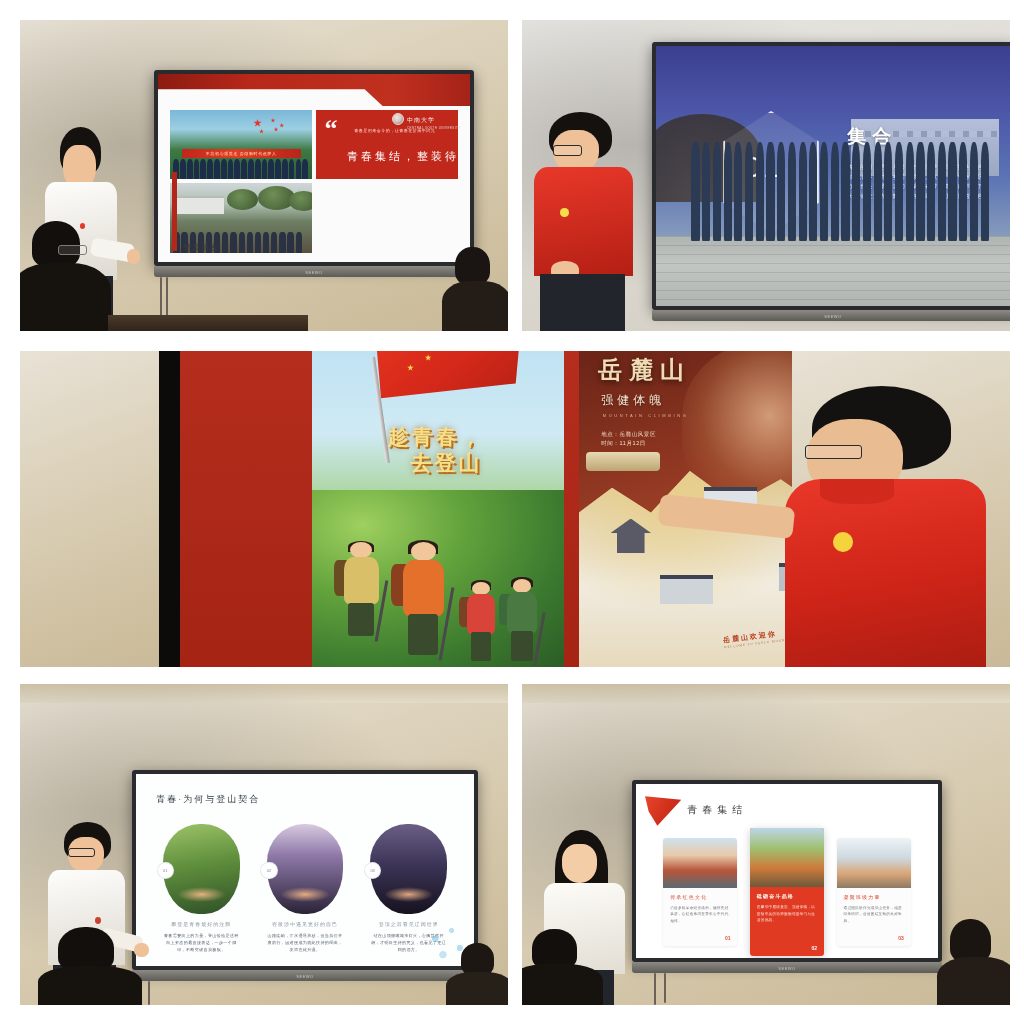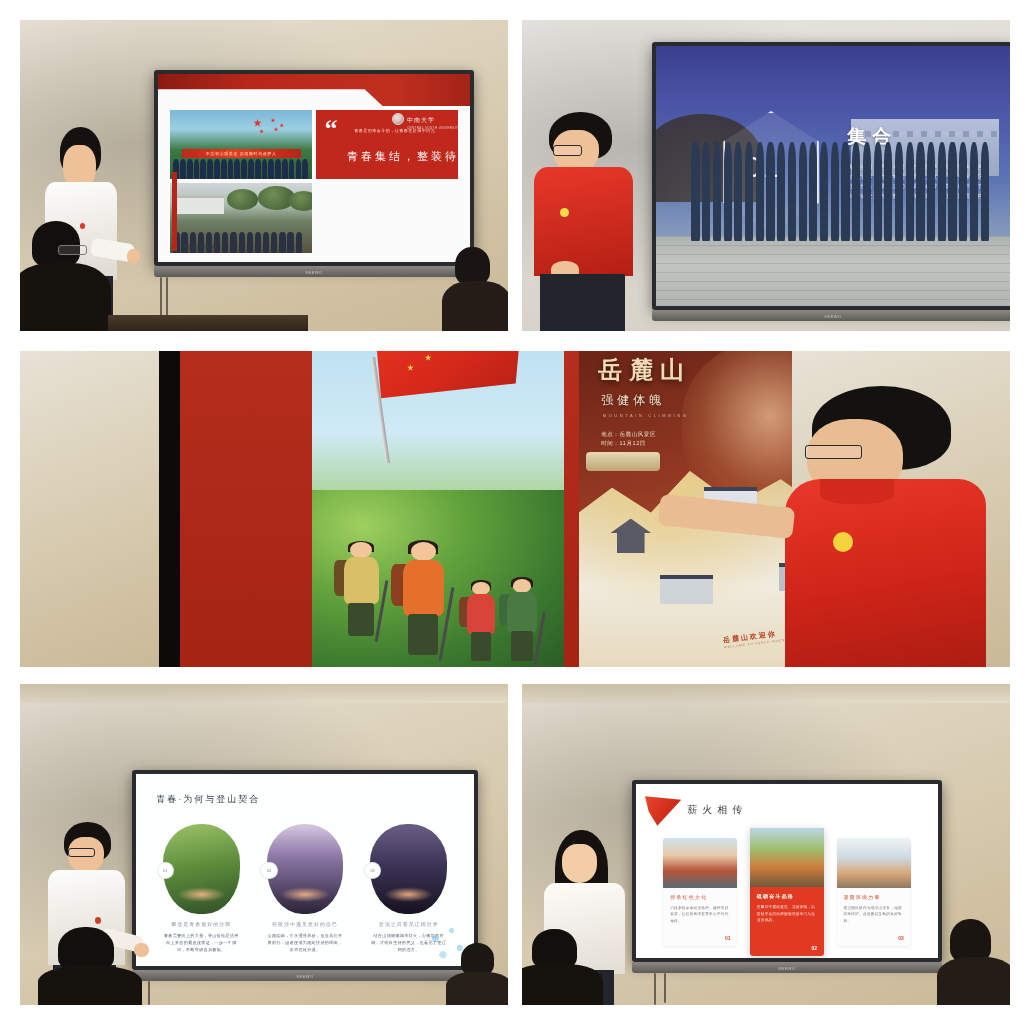--- a/index.html
+++ b/index.html
@@ -653,20 +653,24 @@
       <div class="poster-board"></div>
       <div class="poster-red"></div>
 
       <div class="poster-left">
         <div class="pl-pole"></div>
         <div class="pl-flag">
 
           <b style="left:34%;top:42%;">★</b>
             <b style="left:22%;top:54%;">★</b>
         </div>
+        <div class="pl-title">
+          <span>趁青春，</span>
+          <span class="l2">去登山</span>
+        </div>
         <div class="pl-forest"></div>
         <div class="pl-hikers">
           <div class="hiker" style="left:2%; bottom:16%; width:22%; height:62%;">
             <div class="hair"></div>
               <div class="head"></div>
             <div class="pack"></div>
               <div class="body" style="background:#d9c068;"></div>
             <div class="legs"></div>
               <div class="pole"></div>
           </div>
@@ -805,21 +809,21 @@
 
   <div class="photo" style="left:522px; top:684px; width:488px; height:321px;">
     <div class="wall"></div>
     <div class="ceiling-band"></div>
     <div class="wall-shadow"></div>
 
     <div class="tv" style="left:110px; top:96px; width:310px; height:182px;">
       <div class="tv-screen">
         <div class="s4">
           <div class="s4-ribbon"></div>
-          <div class="s4-title">薪火相传</div>
+          <div class="s4-title">青春集结</div>
           <div class="s4-cards">
             <div class="s4-card">
               <div class="s4-img i1"></div>
               <div class="s4-body">
                 <div class="s4-h">传承红色文化</div>
                 <div class="s4-p">沿途参观革命纪念场所，缅怀先烈事迹，让红色基因在青年心中代代相传。</div>
                 <div class="s4-no">01</div>
               </div>
             </div>
             <div class="s4-card hl">

